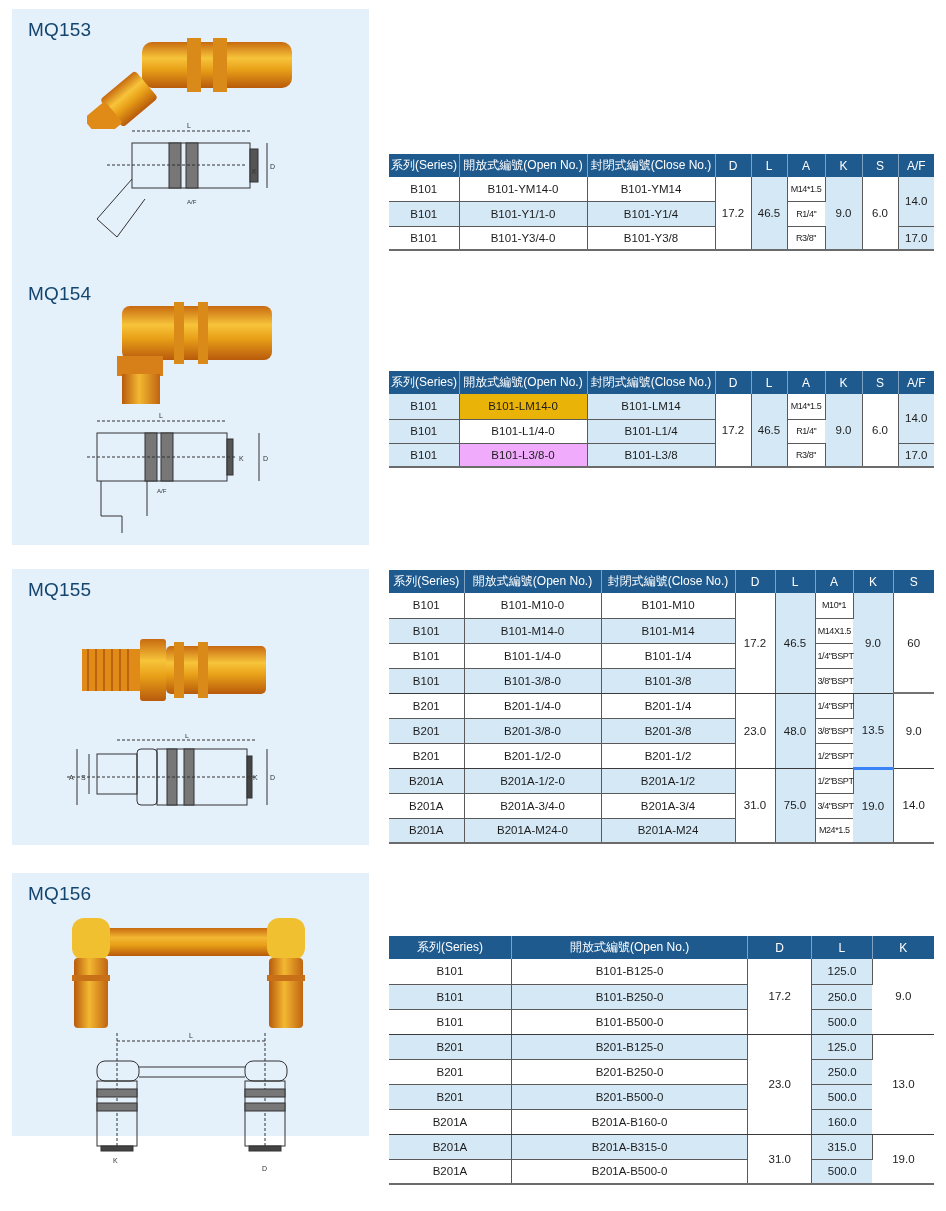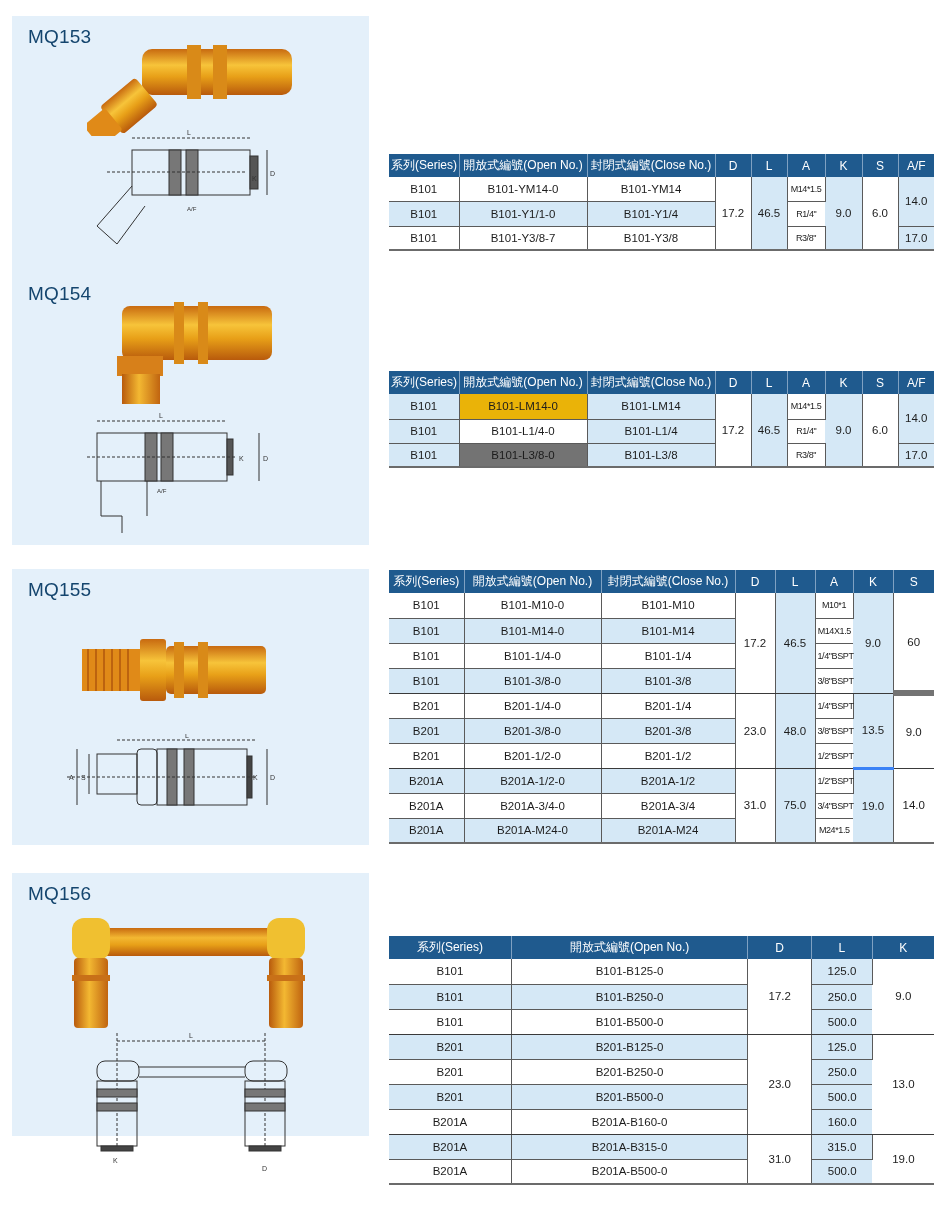--- a/index.html
+++ b/index.html
@@ -34,21 +34,21 @@
   }
   table.spec td:last-child { border-right: none; margin-top: 42px; }
   table.spec tr.alt td.rowcell { background: #d5e8f6; }
   table.spec td.blue { background: #d5e8f6; }
   table.spec td.acol { font-size: 9px; letter-spacing: -0.4px; border-left: 1px solid #5a5a5a; }
   table.spec tr.grp td { border-bottom: 1px solid #3a3a3a; }
 </style>
 </head>
 <body>
 
-<div class="panel" style="top:16px;height:312px;">
+<div class="panel" style="top:9px;height:312px;">
   <div class="panel-title">MQ153</div>
   <svg class="photo" style="left:75px;top:25px" width="210" height="95" viewBox="0 0 210 95">
     <defs>
       <linearGradient id="brassV" x1="0" y1="0" x2="0" y2="1">
         <stop offset="0" stop-color="#c86a10"></stop>
           <stop offset="0.35" stop-color="#f7c43a"></stop>
           <stop offset="0.6" stop-color="#e8a018"></stop>
           <stop offset="1" stop-color="#b85a0c"></stop>
       </linearGradient>
     </defs>
@@ -114,21 +114,21 @@
       <td rowspan="2" class="blue">14.0</td>
     </tr>
     <tr class="alt" style="height:25px">
       <td class="rowcell">B101</td>
       <td class="rowcell">B101-Y1/1-0</td>
       <td class="rowcell">B101-Y1/4</td>
       <td class="acol">R1/4"</td>
     </tr>
     <tr style="height:24px">
       <td class="rowcell">B101</td>
-      <td class="rowcell">B101-Y3/8-7</td>
+      <td class="rowcell">B101-Y3/4-0</td>
       <td class="rowcell">B101-Y3/8</td>
       <td class="acol">R3/8"</td>
       <td class="blue">17.0</td>
     </tr>
   </tbody>
 </table>
 
 <div class="panel" style="top:273px;height:272px;">
   <div class="panel-title">MQ154</div>
   <svg class="photo" style="left:100px;top:25px" width="170" height="110" viewBox="0 0 170 110">
@@ -205,21 +205,21 @@
       <td rowspan="2" class="blue">14.0</td>
     </tr>
     <tr class="alt" style="height:24px">
       <td class="rowcell">B101</td>
       <td class="rowcell" style="background:#fff">B101-L1/4-0</td>
       <td class="rowcell">B101-L1/4</td>
       <td class="acol">R1/4"</td>
     </tr>
     <tr class="alt" style="height:24px">
       <td class="rowcell">B101</td>
-      <td class="rowcell" style="background:#737373">B101-L3/8-0</td>
+      <td class="rowcell" style="background:#f0abfc">B101-L3/8-0</td>
       <td class="rowcell">B101-L3/8</td>
       <td class="acol">R3/8"</td>
       <td class="blue">17.0</td>
     </tr>
   </tbody>
 </table>
 
 <div class="panel" style="top:569px;height:276px;padding-left:36px;">
   <div class="panel-title">MQ155</div>
   <svg class="photo" style="left:68px;top:65px" width="190" height="70" viewBox="0 0 190 70">
@@ -291,21 +291,21 @@
   <tbody>
 
     <tr style="height:25px">
       <td class="rowcell">B101</td>
       <td class="rowcell">B101-M10-0</td>
       <td class="rowcell">B101-M10</td>
       <td rowspan="4" style="border-bottom:1px solid #3a3a3a">17.2</td>
       <td rowspan="4" class="blue" style="border-bottom:1px solid #3a3a3a">46.5</td>
       <td class="acol">M10*1</td>
       <td rowspan="4" class="blue" style="border-bottom:1px solid #3a3a3a">9.0</td>
-      <td rowspan="4" style="border-bottom:6px solid #737373">60</td>
+      <td rowspan="4" style="border-bottom:2px solid #737373">60</td>
     </tr>
     <tr class="alt" style="height:25px">
       <td class="rowcell">B101</td>
       <td class="rowcell">B101-M14-0</td>
       <td class="rowcell">B101-M14</td>
       <td class="acol">M14X1.5</td>
     </tr>
     <tr style="height:25px">
       <td class="rowcell">B101</td>
       <td class="rowcell">B101-1/4-0</td>

